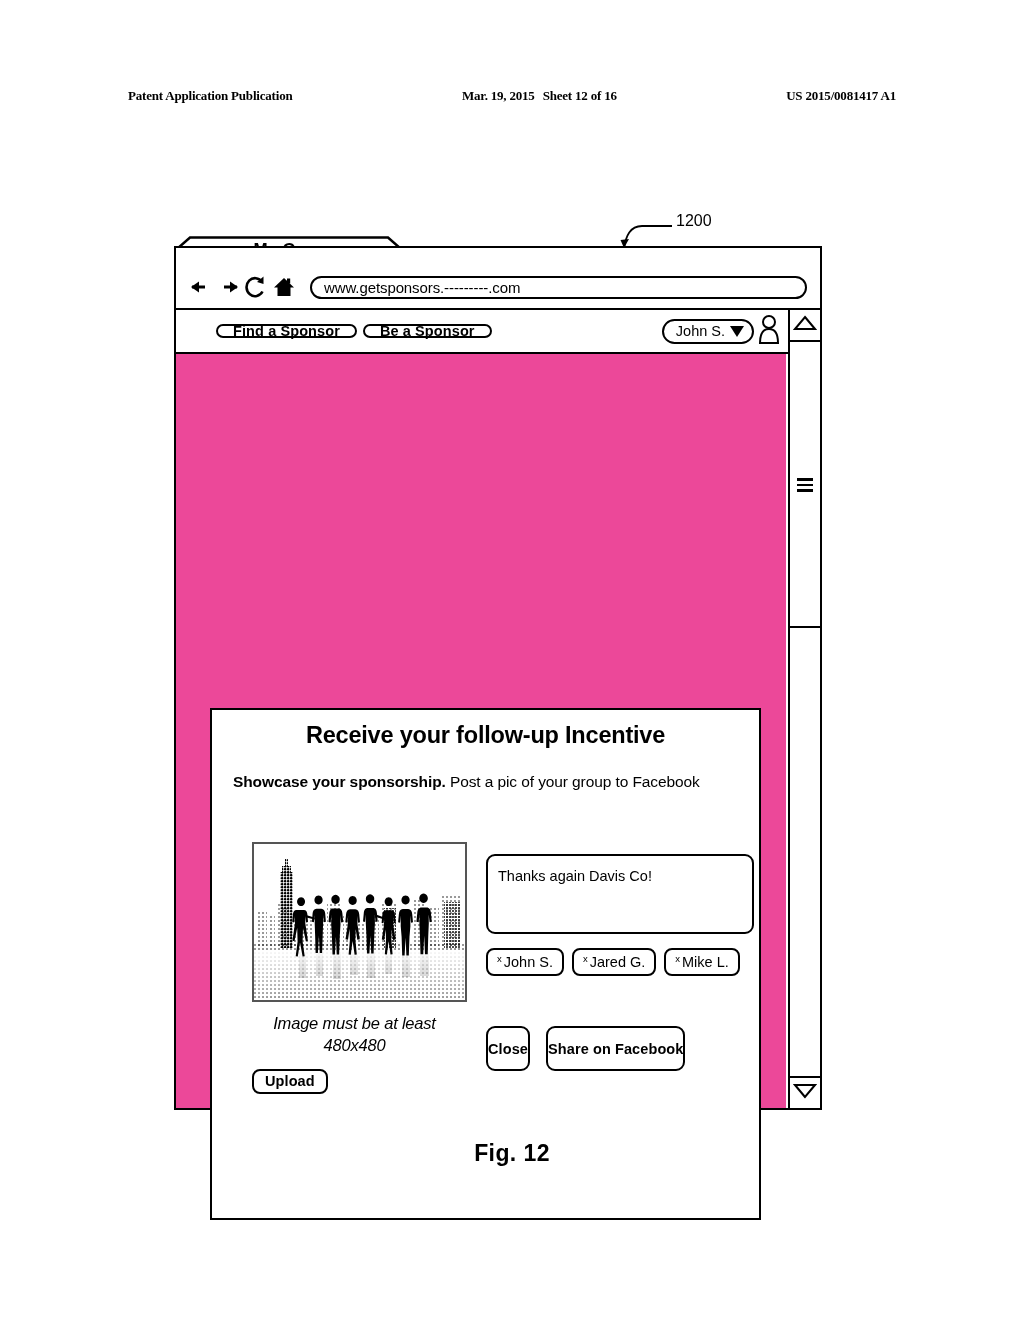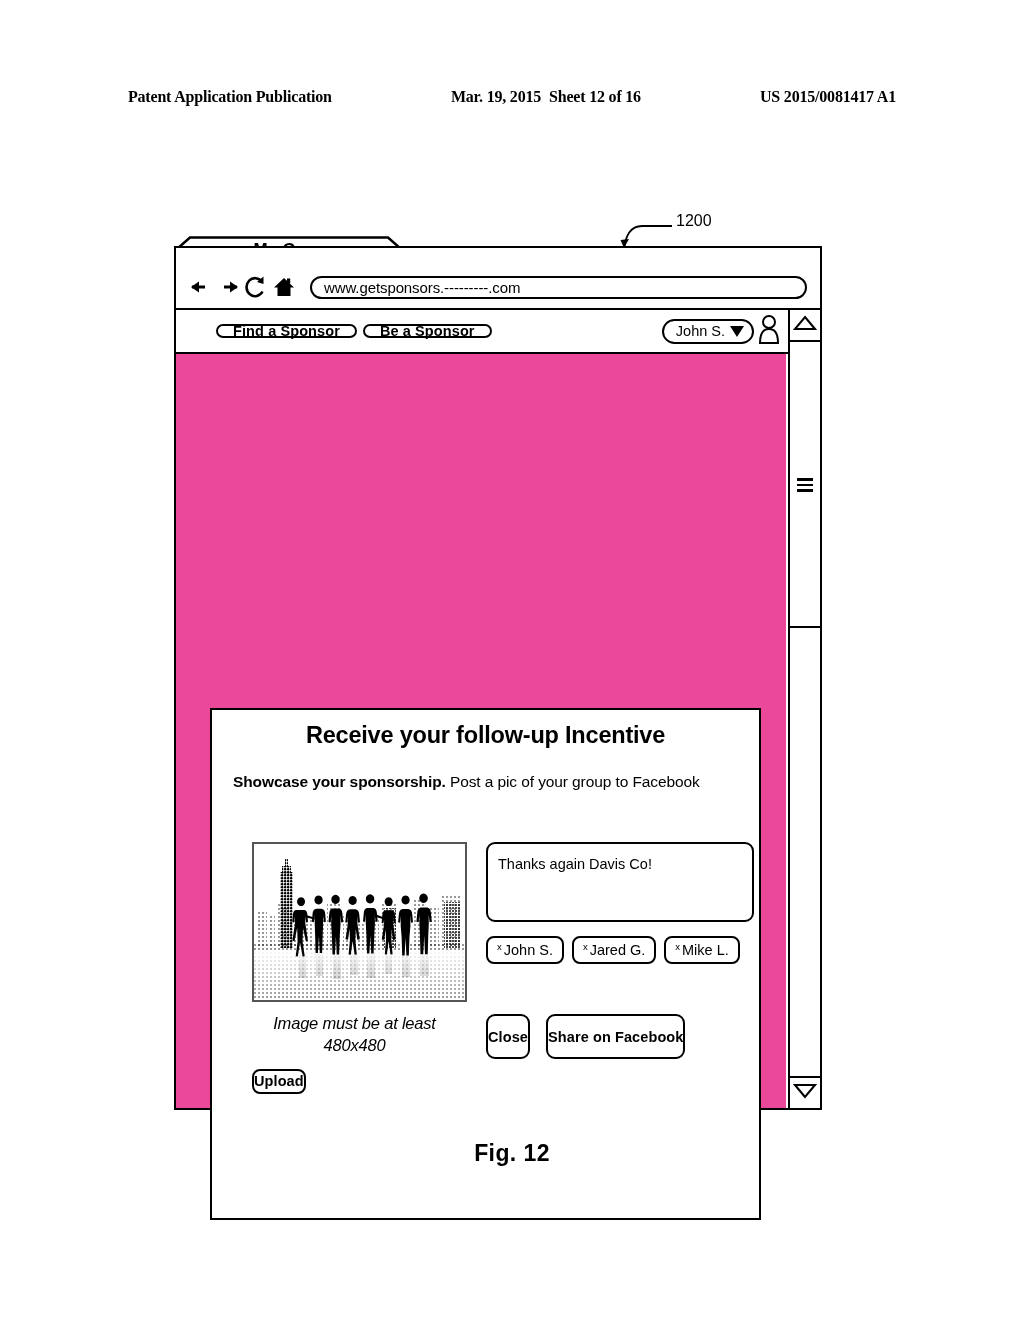--- a/index.html
+++ b/index.html
@@ -20,21 +20,21 @@
   .pat-header {
     position: absolute;
     top: 88px;
     left: 128px;
     width: 768px;
     display: flex;
     justify-content: space-between;
     align-items: baseline;
     font-family: "Liberation Serif", serif;
     font-weight: bold;
-    font-size: 16px;
+    font-size: 13px;
     letter-spacing: -0.2px;
     white-space: nowrap;
   }
   .pat-header .mid { display: flex; gap: 8px; }
 
   
   .fig-caption {
     position: absolute;
     left: 0;
     top: 1140px;
@@ -269,20 +269,21 @@
     width: 100%;
     display: flex;
   }
   .col-left {
     margin-left: 40px;
     width: 218px;
   }
   .col-right {
     margin-left: 16px;
     width: 270px;
+    margin-top: 12px;
   }
 
   .photo {
     width: 215px;
     height: 160px;
     box-sizing: border-box;
     border: 2.5px solid #555;
     background: #fff;
     position: relative;
     overflow: hidden;
@@ -293,21 +294,21 @@
     margin-top: 10px;
     width: 205px;
     text-align: center;
     font-style: italic;
     font-size: 16.5px;
     line-height: 1.35;
     letter-spacing: -0.2px;
   }
   .upload-btn {
     margin-top: 12px;
-    padding: 0 0;
+    padding: 0 11px;
     height: 25px;
     border-radius: 8px;
   }
 
   .textarea {
     width: 268px;
     height: 80px;
     box-sizing: border-box;
     border: 2.5px solid #000;
     border-radius: 9px;

